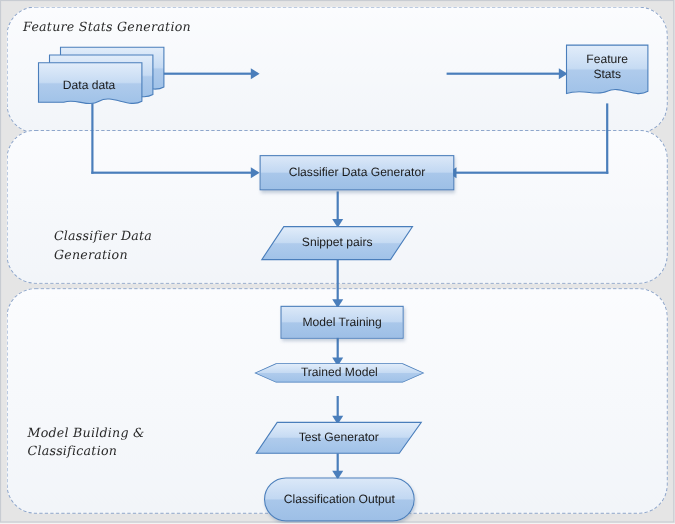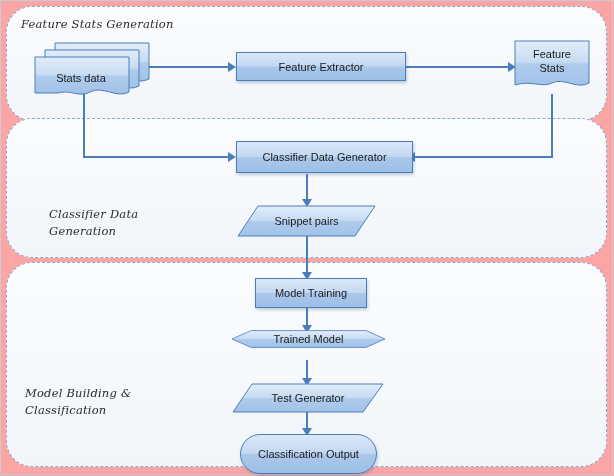--- a/index.html
+++ b/index.html
@@ -4,21 +4,21 @@
 <style>
   html, body {
     margin: 0;
     padding: 0;
     background: #ffffff;
   }
   #canvas {
     position: relative;
     width: 614px;
     height: 476px;
-    background: #fca5a5;
+    background: #e5e5e5;
     font-family: "Liberation Sans", sans-serif;
     overflow: hidden;
   }
   #frame {
     position: absolute;
     left: 0; top: 0;
     width: 613px; height: 475px;
     border: 1px solid #c8ccd2;
     box-sizing: border-box;
   }
@@ -162,26 +162,23 @@
           <stop offset="100%" stop-color="#a0c2e8"></stop>
         </linearGradient>
       </defs>
 
       <path d="M21,1 H115 V37 C103,44 88,30 76,37 C66,43 55,34 44,38 L21,38 Z" fill="url(#gradDoc)" stroke="#4a7ebb" stroke-width="1"></path>
 
       <path d="M11,8 H105 V44 C93,51 78,37 66,44 C56,50 45,41 34,45 L11,45 Z" fill="url(#gradDoc)" stroke="#4a7ebb" stroke-width="1"></path>
 
       <path d="M1,15 H95 V50 C83,57 68,43 56,50 C46,56 35,47 24,51 L1,51 Z" fill="url(#gradDoc)" stroke="#4a7ebb" stroke-width="1"></path>
     </svg>
-    <div class="node-label" style="top:8px; left:-12px;">Stats data</div>
-  </div>
-
-  <div class="node rect" style="left:236px; top:52px; width:170px; height:29px;">
-    <div class="node-label">Feature Extractor</div>
-  </div>
+    <div class="node-label" style="top:8px; left:-12px;">Data data</div>
+  </div>
+
 
   <div class="node" style="left:514px; top:40px; width:76px; height:52px;">
     <svg viewBox="0 0 76 52" preserveAspectRatio="none">
       <defs>
         <linearGradient id="gradDoc2" x1="0" y1="0" x2="0" y2="1">
           <stop offset="0%" stop-color="#e2edfa"></stop>
           <stop offset="48%" stop-color="#c6dbf3"></stop>
           <stop offset="52%" stop-color="#afcbec"></stop>
           <stop offset="100%" stop-color="#a0c2e8"></stop>
         </linearGradient>

